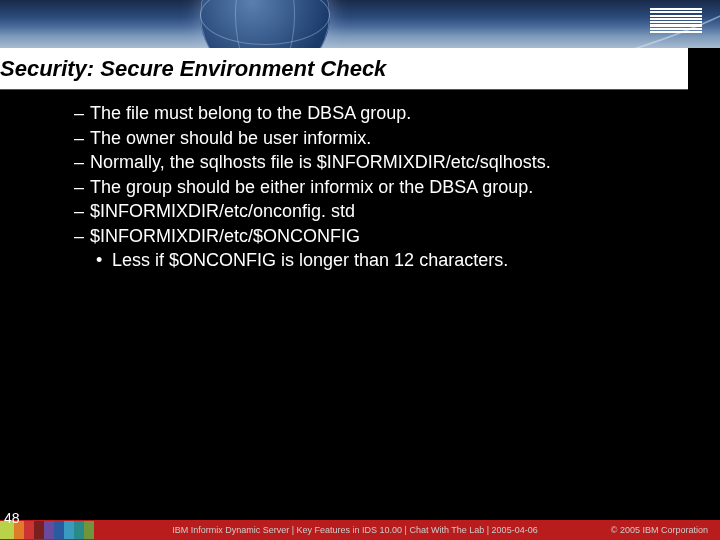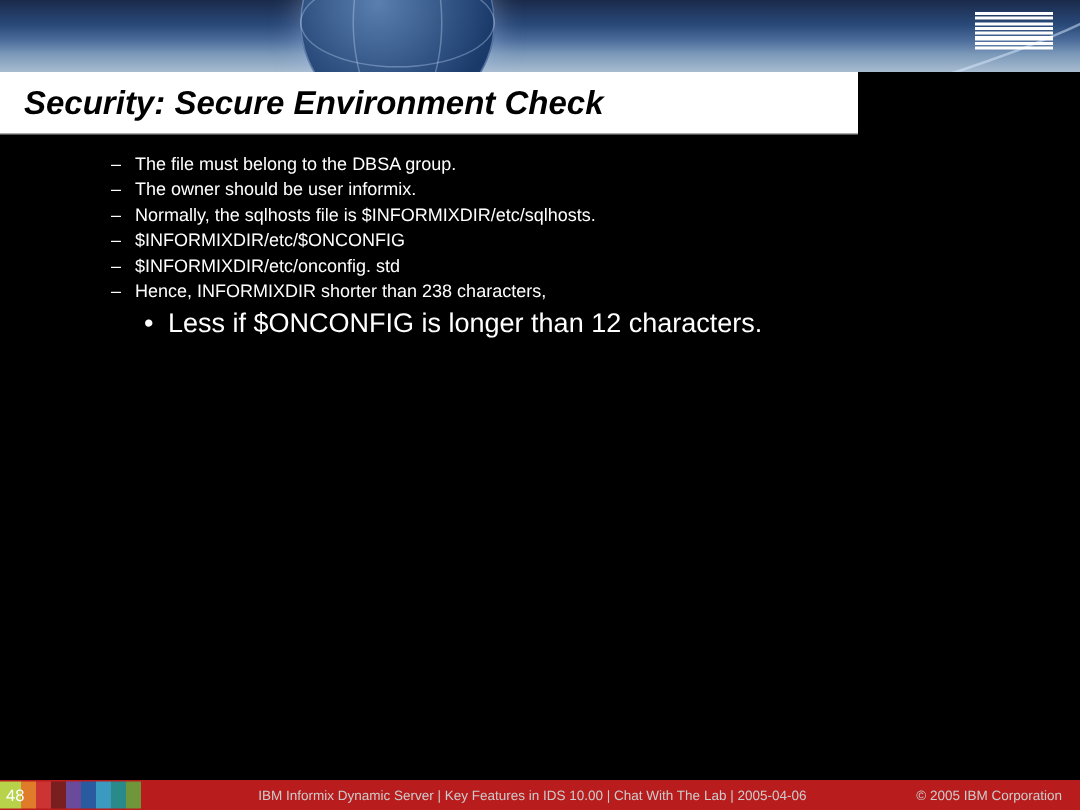--- a/index.html
+++ b/index.html
@@ -21,43 +21,43 @@
   .m2 { width: 60px; height: 130px; top: 0; left: 35px; border-radius: 50%/50%; }
   .m3 { width: 130px; height: 60px; top: 35px; left: 0; border-radius: 50%/50%; }
   .swoosh {
     position: absolute; width: 900px; height: 200px; border: 2px solid rgba(220,235,255,0.5);
     border-radius: 50%; top: -90px; left: -100px; border-top-color: transparent; border-left-color: transparent;
     transform: rotate(-8deg);
   }
   .ibm-logo { position: absolute; top: 8px; right: 18px; display: flex; flex-direction: column; gap: 1.2px; }
   .ibm-logo .bar { width: 52px; height: 2.1px; background: #fff; }
   .title-bar {
-    position: absolute; top: 48px; left: 0; width: 572px; height: 42px; background: #fff;
-    border-bottom: 1px solid #555; display: flex; align-items: center; padding-left: 16px;
+    position: absolute; top: 48px; left: 0; width: 688px; height: 42px; background: #fff;
+    border-bottom: 1px solid #555; display: flex; align-items: center; padding-left: 0;
   }
   .title-bar h1 { color: #000; font-size: 22px; font-style: italic; font-weight: bold; }
   .body { position: absolute; top: 100px; left: 50px; right: 30px; bottom: 30px; color: #fff; }
   .lvl1 { font-size: 19px; line-height: 1.25; margin-top: 10px; padding-left: 18px; position: relative; }
   .lvl1::before { content: "§"; position: absolute; left: 0; top: 0; }
-  .lvl2 { font-size: 12px; line-height: 1.25; margin-top: 2px; padding-left: 40px; position: relative; }
+  .lvl2 { font-size: 18px; line-height: 1.25; margin-top: 2px; padding-left: 40px; position: relative; }
   .lvl2::before { content: "–"; position: absolute; left: 24px; top: 0; }
   .lvl3 { font-size: 18px; line-height: 1.25; margin-top: 2px; padding-left: 62px; position: relative; }
   .lvl3::before { content: "•"; position: absolute; left: 46px; top: 0; }
   .footer { position: absolute; left: 0; bottom: 0; width: 720px; height: 20px; background: #b91c1c; display: flex; align-items: center; text-align: center; }
   .chips { display: flex; height: 18px; align-items: stretch; margin-right: 18px; }
   .chip { width: 10px; background: #6f963a; }
   .chip.lime { background: #b8d24a; width: 14px; }
   .chip.orange { background: #e07b2a; }
   .chip.red { background: #c33; }
   .chip.darkred { background: #7a1f1f; }
   .chip.purple { background: #6a4a9a; }
   .chip.blue { background: #2a5aa0; }
   .chip.cyan { background: #3a9ac0; }
   .chip.teal { background: #2a8a8a; }
-  .pagenum { position: absolute; left: 4px; bottom: 3px; font-size: 11px; color: #fff; z-index: 2; }
+  .pagenum { position: absolute; left: 4px; bottom: 14px; font-size: 14px; color: #fff; z-index: 2; }
   .foot-text { font-size: 9px; color: #ccc; flex: 1; }
   .copyright { font-size: 9px; color: #ccc; padding-right: 12px; margin-left: 13px; }
 </style>
 </head>
 <body>
 
 <div class="slide">
   <div class="header-band">
     <div class="globe">
       <div class="meridian m1"></div>
@@ -78,23 +78,23 @@
   </div>
 
   <div class="title-bar">
     <h1>Security: Secure Environment Check</h1>
   </div>
 
   <div class="body">
     <div class="lvl2">The file must belong to the DBSA group.</div>
     <div class="lvl2">The owner should be user informix.</div>
     <div class="lvl2">Normally, the sqlhosts file is $INFORMIXDIR/etc/sqlhosts.</div>
+    <div class="lvl2">The group should be either informix or the DBSA group.</div>
+    <div class="lvl2">$INFORMIXDIR/etc/onconfig. std</div>
     <div class="lvl2">$INFORMIXDIR/etc/$ONCONFIG</div>
-    <div class="lvl2">$INFORMIXDIR/etc/onconfig. std</div>
-    <div class="lvl2">Hence, INFORMIXDIR shorter than 238 characters,</div>
     <div class="lvl3">Less if $ONCONFIG is longer than 12 characters.</div>
   </div>
 
   <div class="pagenum">48</div>
   <div class="footer">
     <div class="chips">
       <div class="chip lime"></div>
         <div class="chip orange"></div>
         <div class="chip red"></div>
       <div class="chip darkred"></div>

